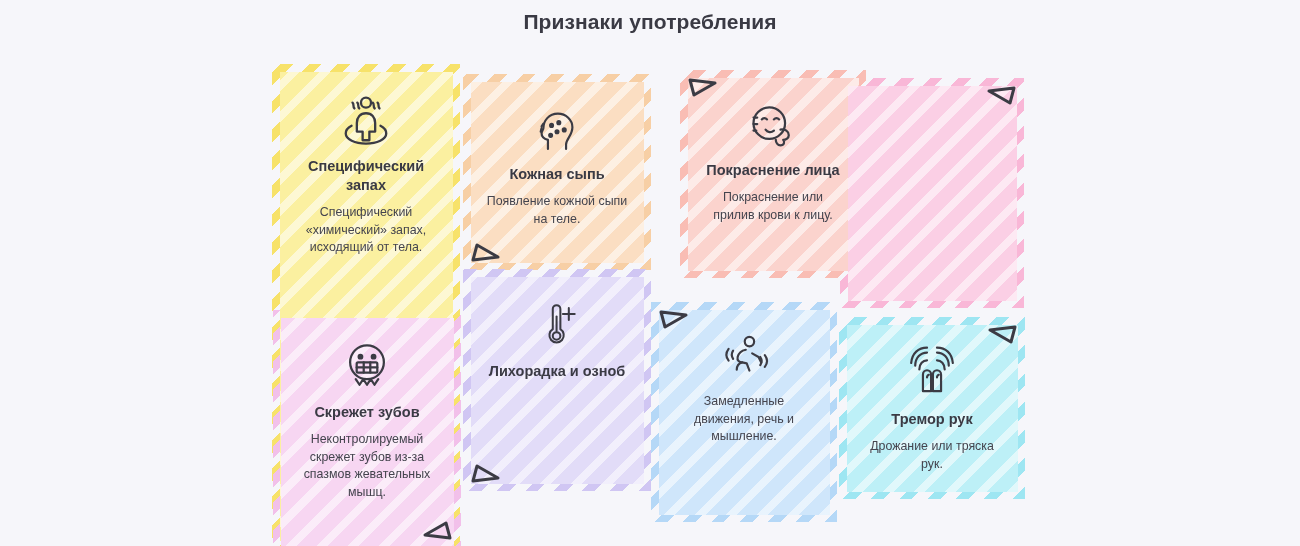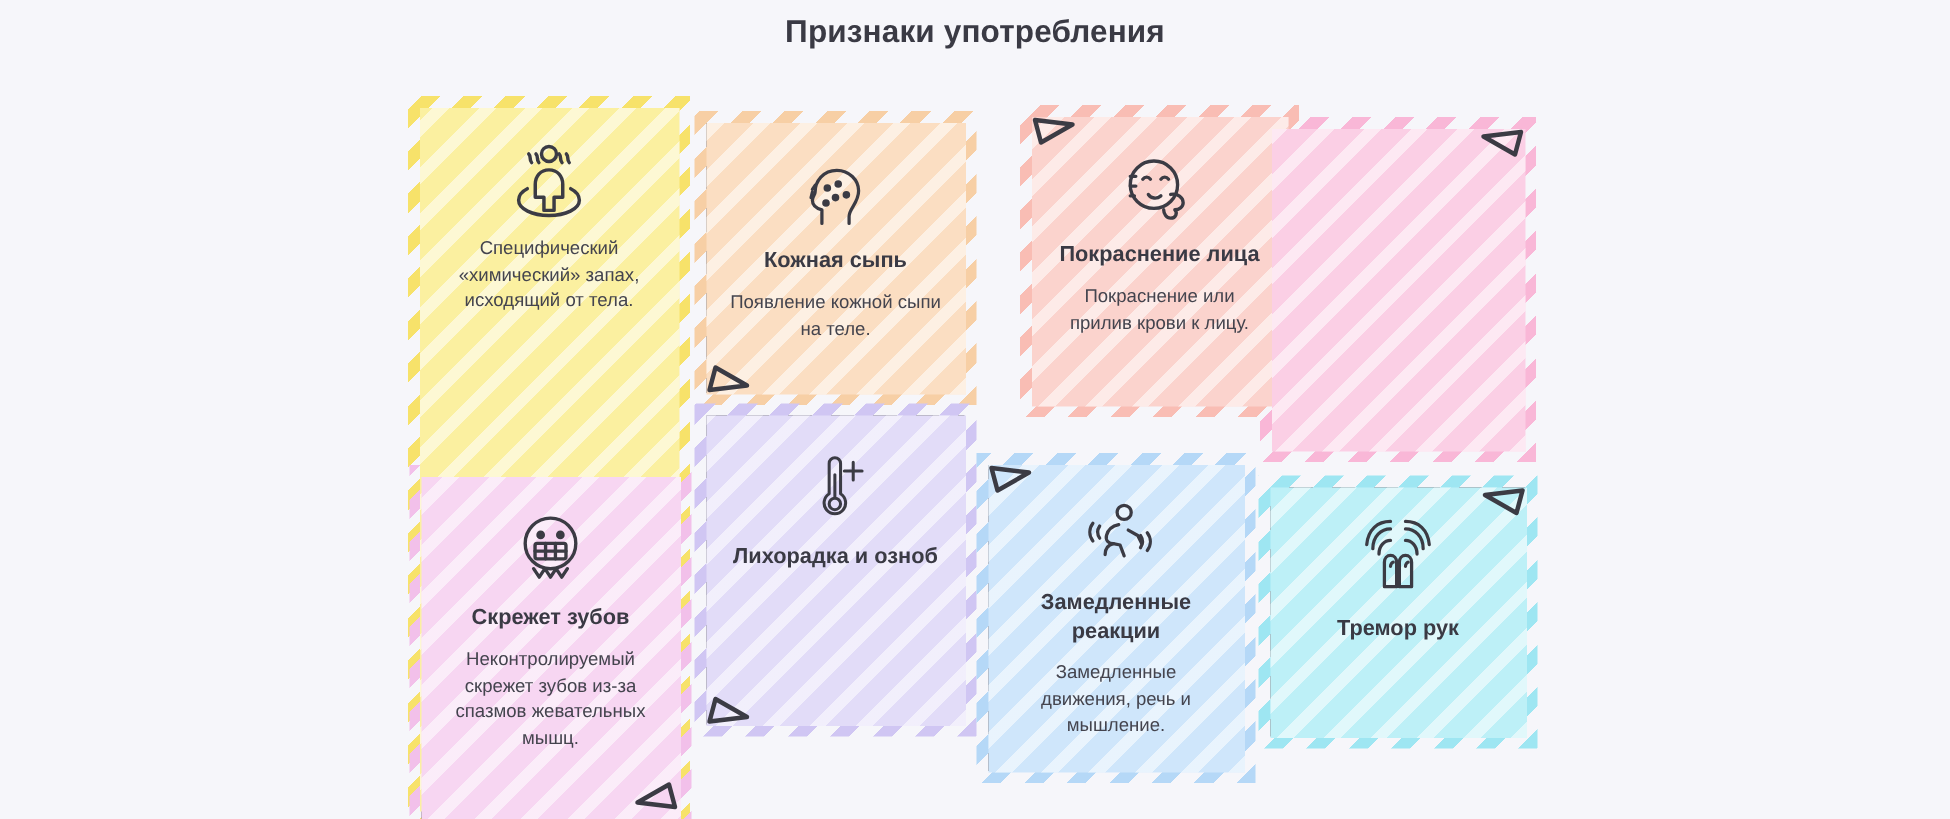--- a/index.html
+++ b/index.html
@@ -109,20 +109,21 @@
         <div class="hatch" style="background: repeating-linear-gradient(-45deg, rgb(247, 226, 106) 0px, rgb(247, 226, 106) 9px, rgba(255, 255, 255, 0) 9px, rgba(255, 255, 255, 0) 20px);"></div>
         <div class="fill" style="background: repeating-linear-gradient(-45deg, rgba(255, 255, 255, 0.55) 0px, rgba(255, 255, 255, 0.55) 8px, rgba(255, 255, 255, 0) 8px, rgba(255, 255, 255, 0) 22px) rgb(251, 240, 160);"></div>
         <div class="inner">
           <div class="icon"><svg width="62" height="54" viewBox="0 0 64 56" fill="none" stroke="#3b3b44" stroke-width="2.4" stroke-linecap="round" stroke-linejoin="round">
               <circle cx="32" cy="10" r="5.2"></circle>
               <path d="M20 16c-2 -2 0 -4 -2 -6M25 16c-2 -2 0 -4 -2 -6"></path>
               <path d="M41 16c-2 -2 0 -4 -2 -6M46 16c-2 -2 0 -4 -2 -6"></path>
               <path d="M32 21c-6 0-9.5 4.5-9.5 10v9h6v9h7v-9h6v-9c0-5.5-3.5-10-9.5-10z"></path>
               <path d="M17 34c-4 2-6 5-6 8 0 6 9.5 10.5 21 10.5S53 48 53 42c0-3-2-6-6-8"></path>
             </svg></div>
+          <div class="c-title">Специфический запах</div>
           <div class="c-desc">Специфический «химический» запах, исходящий от тела.</div>
         </div>
         <div class="fold fold-br"><svg width="30" height="22" viewBox="0 0 30 22" fill="none" stroke="#3b3b44" stroke-width="3" stroke-linejoin="round">
             <path d="M27 19 L2 16 L23 4 Z"></path>
           </svg></div>
       </div>
       <div class="card" style="left: 471px; top: 82px; width: 172px; height: 180px;">
         <div class="hatch" style="background: repeating-linear-gradient(-45deg, rgb(247, 207, 165) 0px, rgb(247, 207, 165) 9px, rgba(255, 255, 255, 0) 9px, rgba(255, 255, 255, 0) 20px);"></div>
         <div class="fill" style="background: repeating-linear-gradient(-45deg, rgba(255, 255, 255, 0.55) 0px, rgba(255, 255, 255, 0.55) 8px, rgba(255, 255, 255, 0) 8px, rgba(255, 255, 255, 0) 22px) rgb(251, 222, 194);"></div>
         <div class="inner">
@@ -206,21 +207,20 @@
         <div class="hatch" style="background: repeating-linear-gradient(-45deg, rgb(181, 216, 247) 0px, rgb(181, 216, 247) 9px, rgba(255, 255, 255, 0) 9px, rgba(255, 255, 255, 0) 20px);"></div>
         <div class="fill" style="background: repeating-linear-gradient(-45deg, rgba(255, 255, 255, 0.55) 0px, rgba(255, 255, 255, 0.55) 8px, rgba(255, 255, 255, 0) 8px, rgba(255, 255, 255, 0) 22px) rgb(207, 230, 251);"></div>
         <div class="inner">
           <div class="icon"><svg width="58" height="52" viewBox="0 0 64 56" fill="none" stroke="#3b3b44" stroke-width="2.4" stroke-linecap="round" stroke-linejoin="round">
               <circle cx="38" cy="11" r="5.2"></circle>
               <path d="M34 20c-5 1-8 4-9 8-1 4 2 6 5 6l5 1 3 8"></path>
               <path d="M30 34c-4 1-6 4-6 8M41 24l7 4 3 6"></path>
               <path d="M20 30c-2-3-2-6 0-9M15 32c-3-4-3-9 0-13"></path>
               <path d="M50 28c2 3 2 6 0 9M55 26c3 4 3 9 0 13"></path>
             </svg></div>
-          <div class="c-title">Замедленные реакции</div>
           <div class="c-desc">Замедленные движения, речь и мышление.</div>
         </div>
         <div class="fold fold-tl"><svg width="30" height="22" viewBox="0 0 30 22" fill="none" stroke="#3b3b44" stroke-width="3" stroke-linejoin="round">
             <path d="M3 3 L28 6 L7 18 Z"></path>
           </svg></div>
       </div>
       <div class="card" style="left: 847px; top: 325px; width: 170px; height: 166px;">
         <div class="hatch" style="background: repeating-linear-gradient(-45deg, rgb(158, 230, 242) 0px, rgb(158, 230, 242) 9px, rgba(255, 255, 255, 0) 9px, rgba(255, 255, 255, 0) 20px);"></div>
         <div class="fill" style="background: repeating-linear-gradient(-45deg, rgba(255, 255, 255, 0.55) 0px, rgba(255, 255, 255, 0.55) 8px, rgba(255, 255, 255, 0) 8px, rgba(255, 255, 255, 0) 22px) rgb(189, 240, 247);"></div>
         <div class="inner">
@@ -229,19 +229,20 @@
               <path d="M33 48V30c0-3 2-5 4.5-5s4.5 2 4.5 5v18z"></path>
               <path d="M26.5 33c0-2 1.5-3 2-3M37.5 33c0-2 1.5-3 2-3"></path>
               <path d="M18 24c0-6 4-10 8.5-10"></path>
               <path d="M13.5 20c0-9 6-14.5 13-14.5"></path>
               <path d="M9 17c1-11 8-17 17.5-17"></path>
               <path d="M46 24c0-6-4-10-8.5-10"></path>
               <path d="M50.5 20c0-9-6-14.5-13-14.5"></path>
               <path d="M55 17c-1-11-8-17-17.5-17"></path>
             </svg></div>
           <div class="c-title">Тремор рук</div>
+          <div class="c-desc">Дрожание или тряска рук.</div>
         </div>
         <div class="fold fold-tr"><svg width="30" height="22" viewBox="0 0 30 22" fill="none" stroke="#3b3b44" stroke-width="3" stroke-linejoin="round">
             <path d="M27 3 L2 6 L23 18 Z"></path>
           </svg></div>
       </div>
     </div>
 </div>
 
 </body></html>

